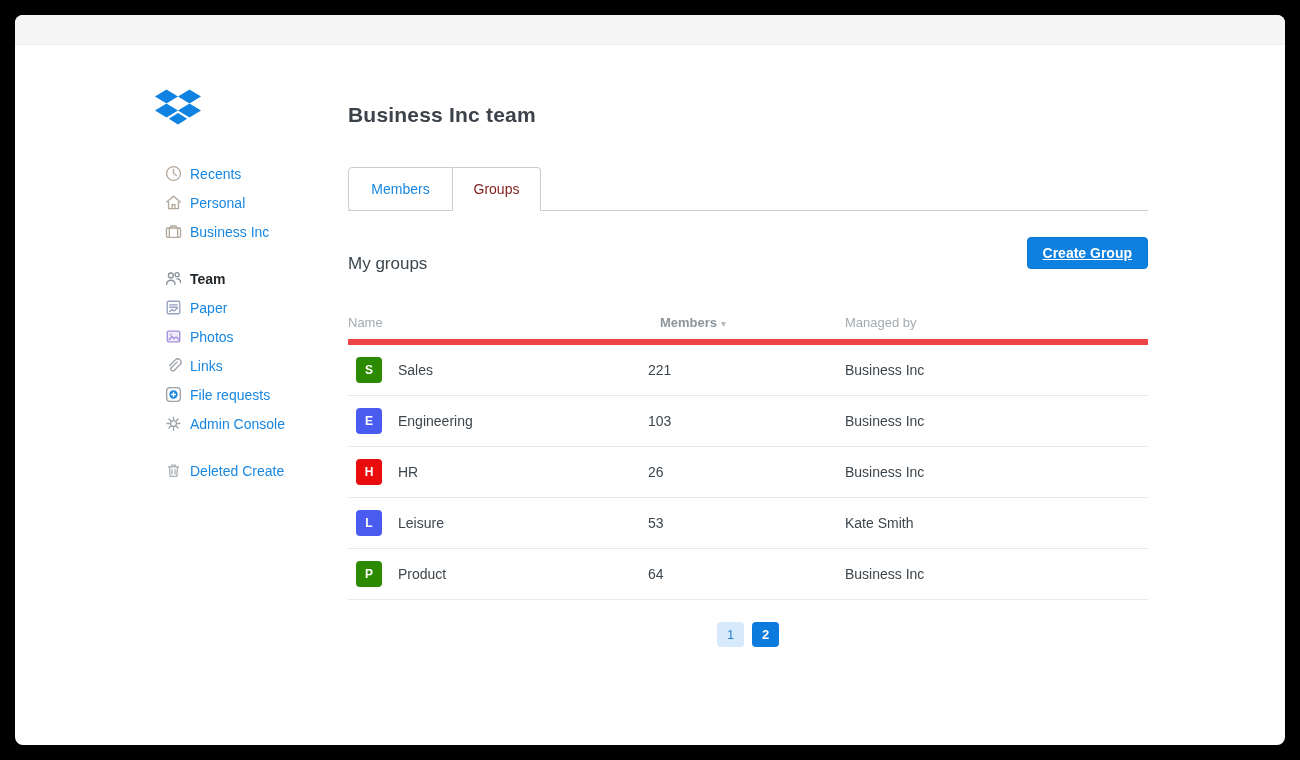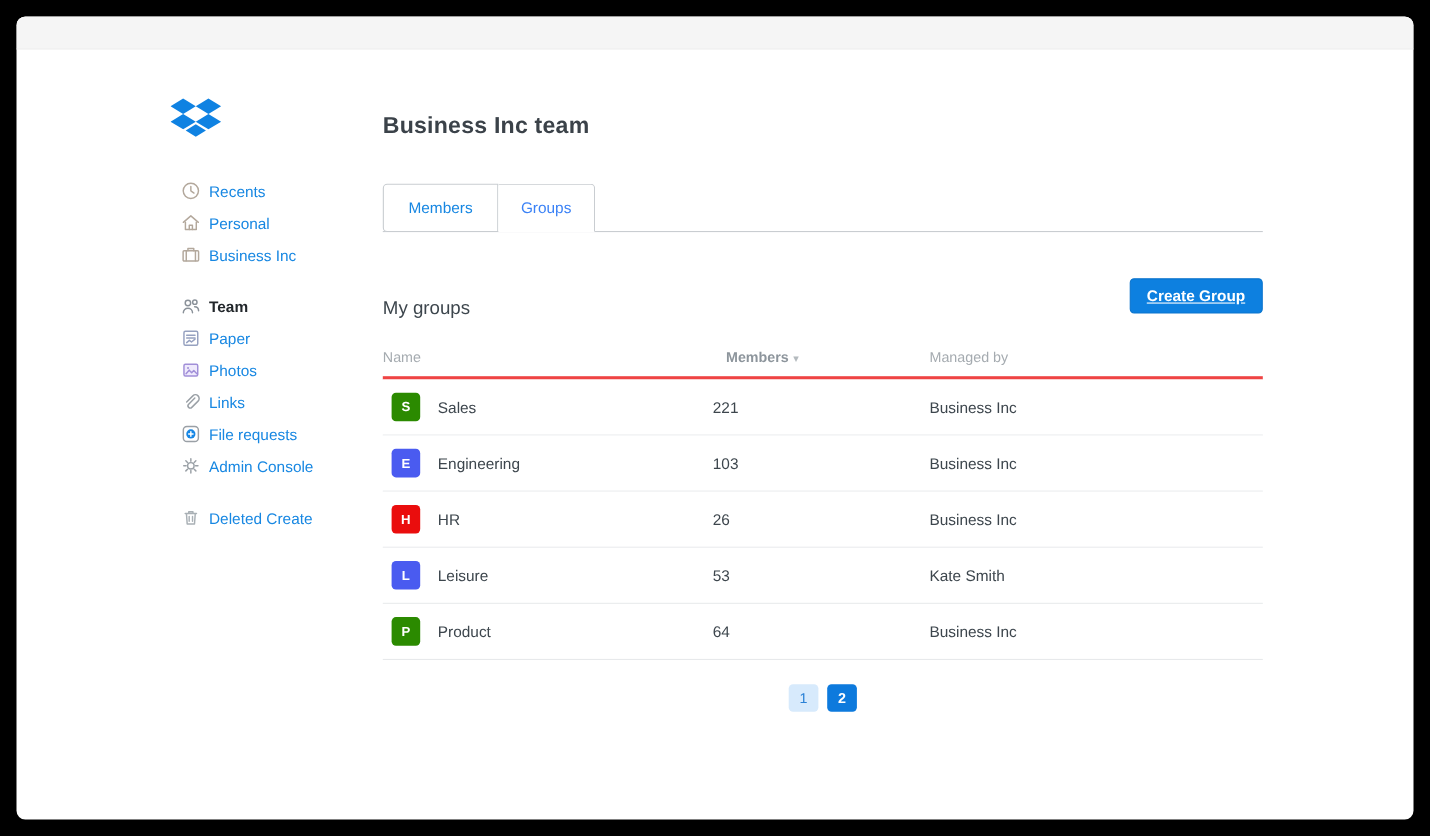--- a/index.html
+++ b/index.html
@@ -49,39 +49,39 @@
   .tab {
     height:44px; margin-bottom:-1px; display:flex; align-items:center;
     justify-content:center; font-size:14px; cursor:pointer; background:#fff;
   }
   .tab.t0 {
     width:105px; border:1px solid #c9cdd1; border-radius:4px 0 0 4px;
     color:#1787e2;
   }
   .tab.t1 {
     width:88px; border:1px solid #c9cdd1; border-left:none;
-    border-bottom-color:#fff; border-radius:0 4px 0 0; color:#3b82f6;
-  }
-  .section-head { position:absolute; top:238px; left:0; width:800px; height:34px; }
+    border-bottom-color:#fff; border-radius:0 4px 0 0; color:#7f1d1d;
+  }
+  .section-head { position:absolute; top:222px; left:0; width:800px; height:34px; }
   .section-title {
     position:absolute; left:0; top:17px; font-size:17px; color:#3d464d;
   }
   .create-btn {
     position:absolute; right:0; top:0; height:32px; padding:0 15px;
     background:#0d80e0; border:1px solid #0b74cd; border-radius:4px;
     color:#fff; font-size:14px; font-weight:bold; cursor:pointer;
     display:flex; align-items:center;
     font-family:"Liberation Sans","DejaVu Sans",sans-serif;
     text-decoration:underline;
   }
   .table { position:absolute; top:291px; left:0; width:800px; }
   .thead {
     display:grid; grid-template-columns:300px 197px 1fr;
     height:39px; align-items:center;
-    border-bottom:3px solid #ef4444;
+    border-bottom:6px solid #ef4444;
     font-size:13px; color:#a5abb0;
   }
   .thead .sorted { color:#8d959c; font-weight:bold;padding-left:12px; }
   .sort-caret { font-size:10px; color:#b4babe; margin-left:4px; font-weight:normal; }
   .row {
     display:grid; grid-template-columns:26px 234px 181px 1fr;
     column-gap:16px; padding-left:8px; height:51px; align-items:center;
     border-bottom:1px solid #e7e9eb; font-size:14px; color:#3d464d;
     cursor:pointer; background:#fff;
   }

